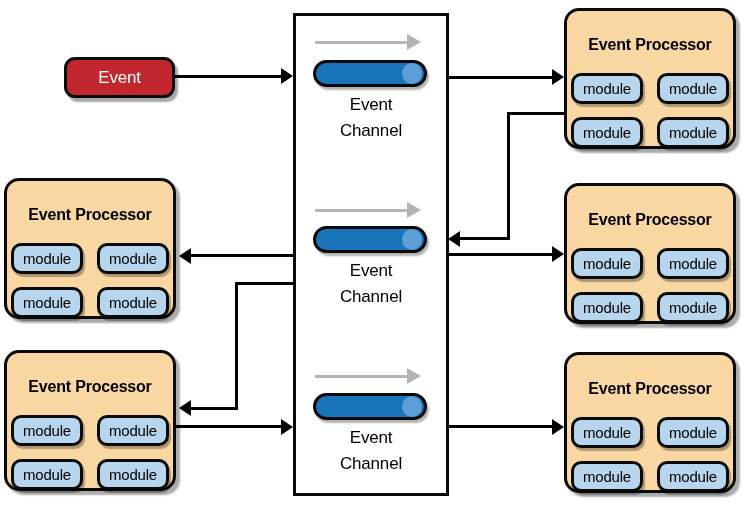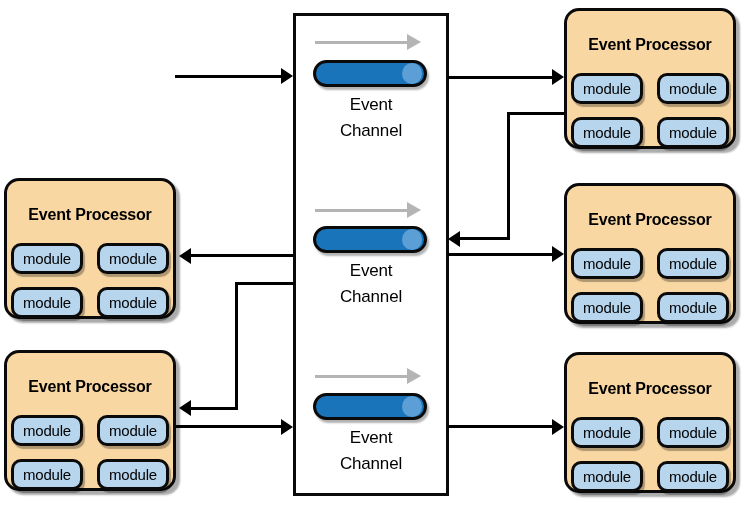--- a/index.html
+++ b/index.html
@@ -61,20 +61,23 @@
     border-left:12px solid #000;}
   .head-l{position:absolute;width:0;height:0;
     border-top:8px solid transparent;border-bottom:8px solid transparent;
     border-right:12px solid #000;}
 </style>
 </head>
 <body>
 
 <div id="canvas">
 
+  <div class="event-box">
+    <span>Event</span>
+  </div>
 
   <div class="channel-box">
 
     <div class="flow-arrow fa1">
       <div class="flow-line"></div>
       <div class="flow-head"></div>
     </div>
     <div class="pipe p1">
       <div class="pipe-hl"></div>
     </div>

